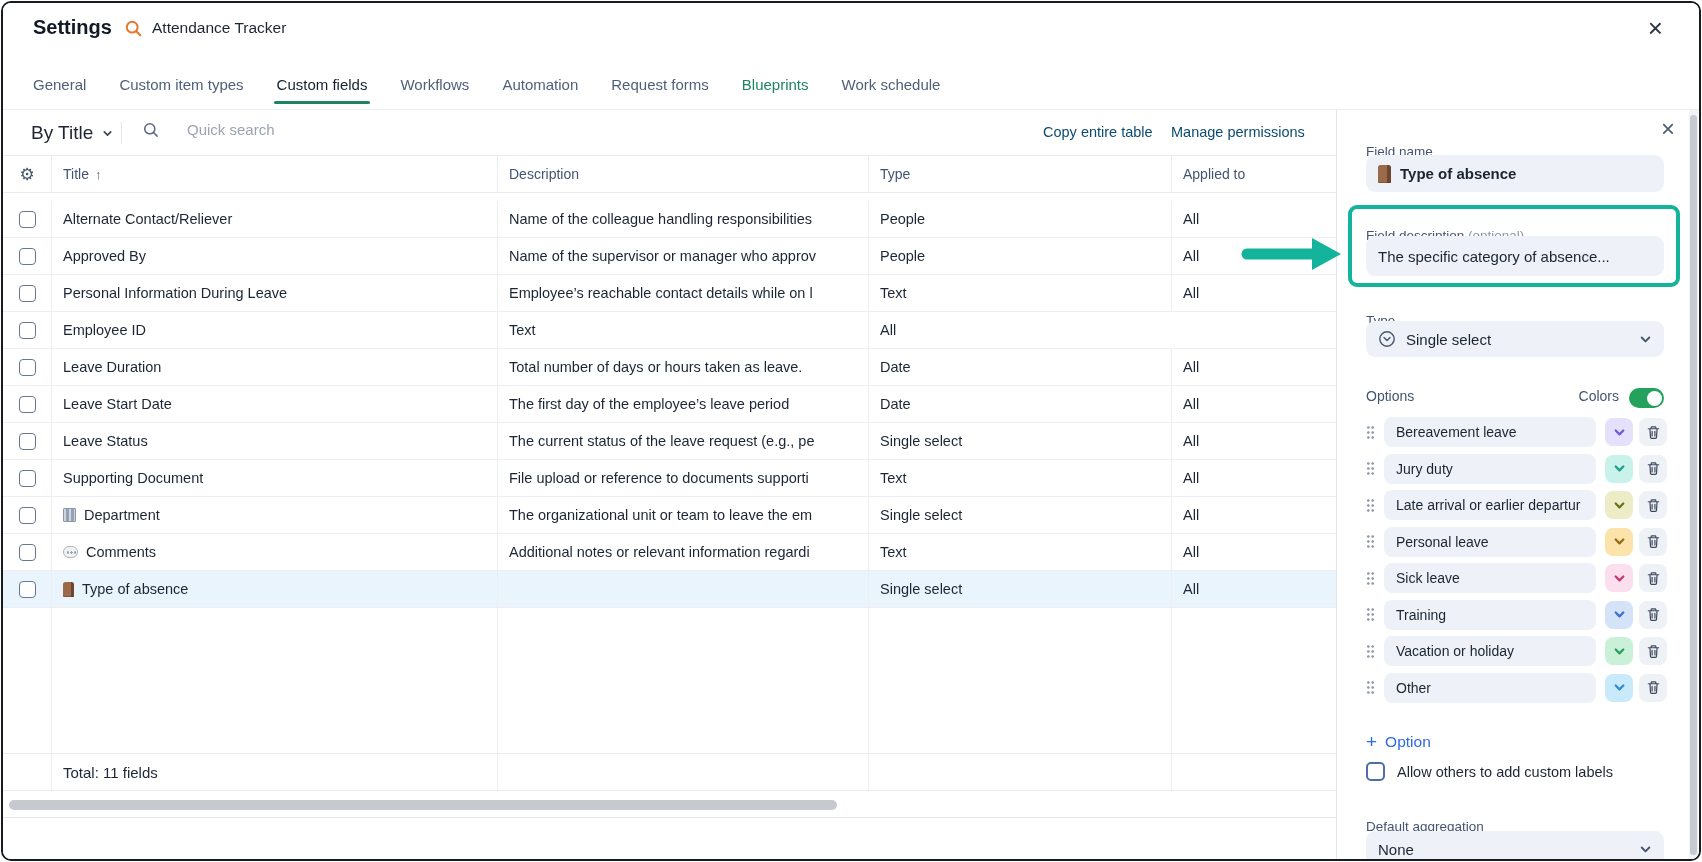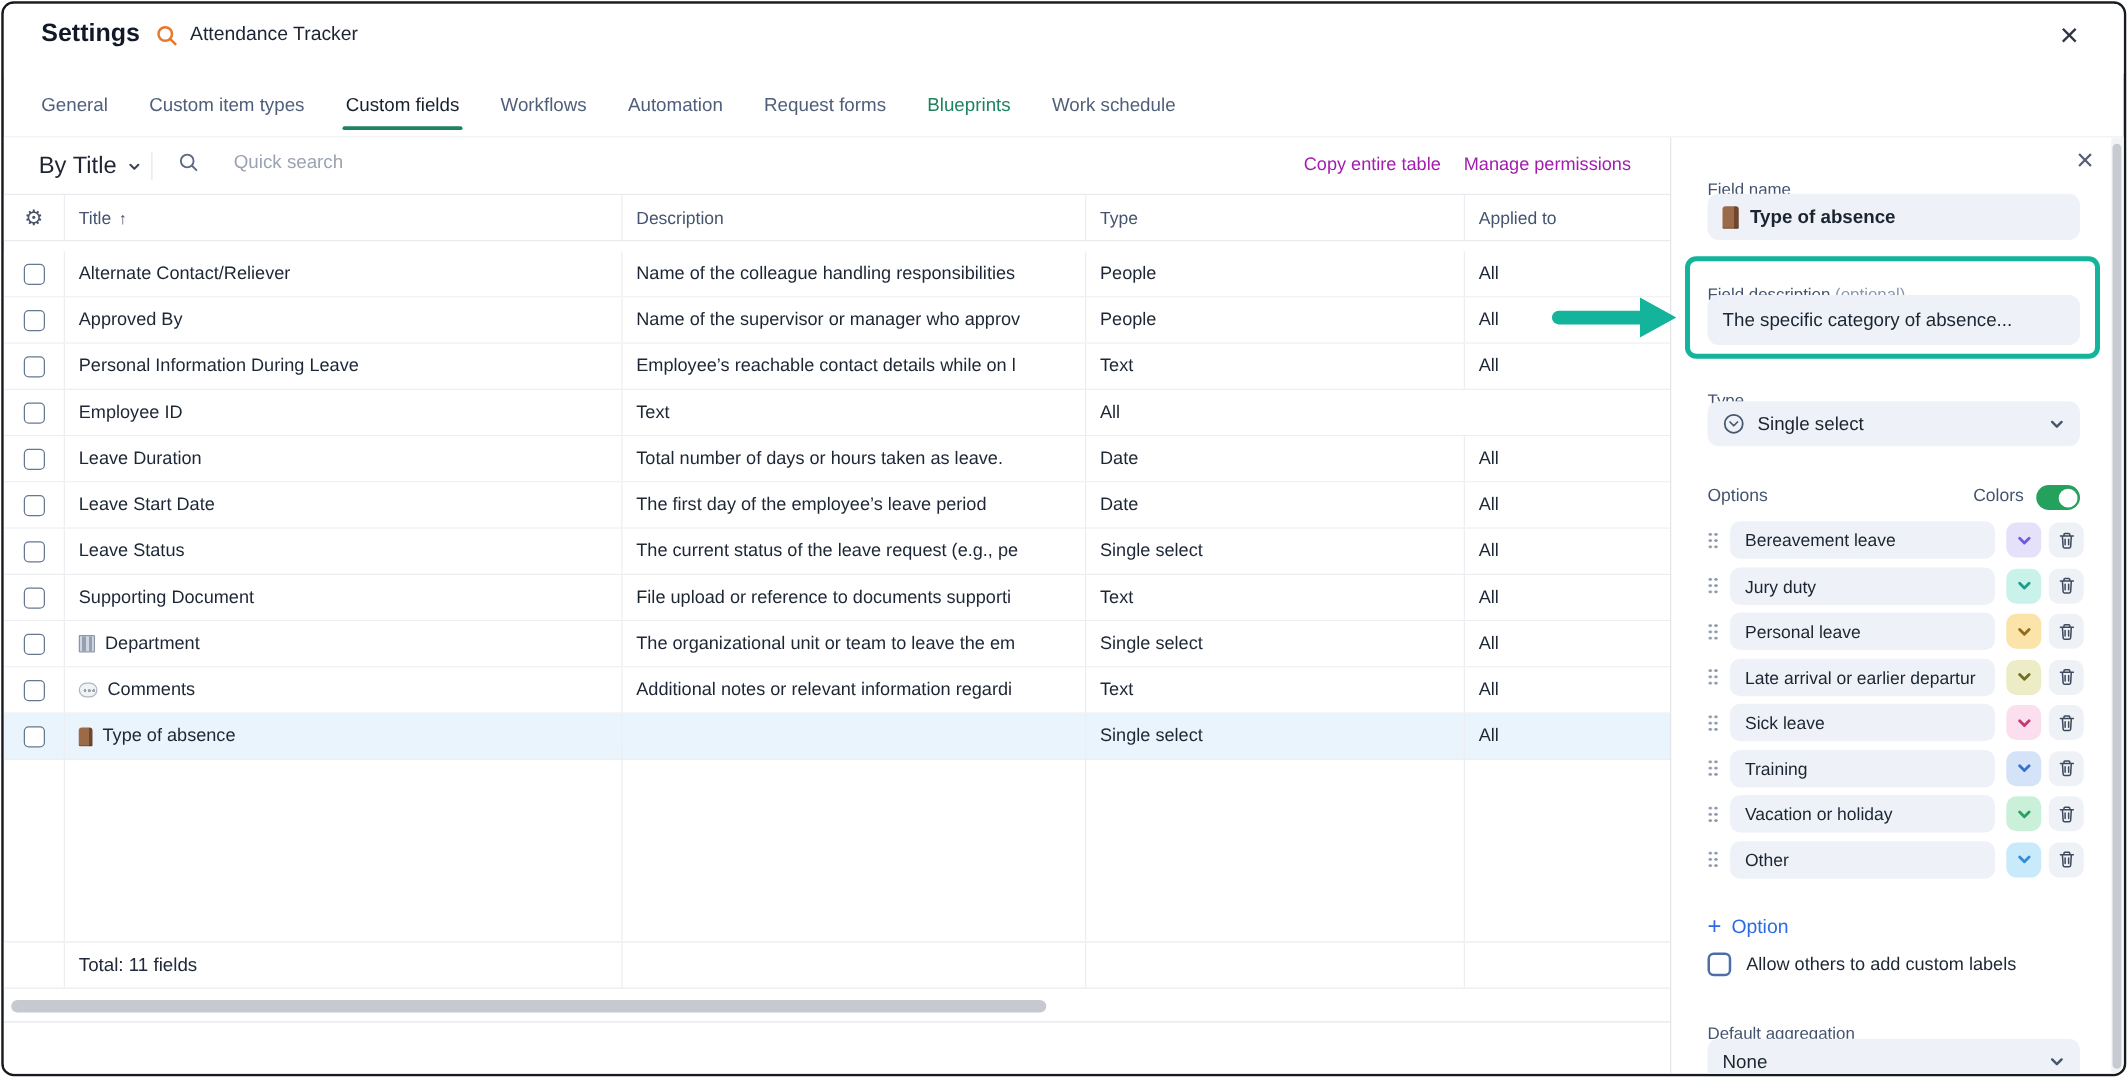--- a/index.html
+++ b/index.html
@@ -26,21 +26,21 @@
   .tab{position:relative;display:flex;align-items:center;font-size:15px;color:#505f79;cursor:pointer;white-space:nowrap;}
   .tab.active{color:#16202e;font-weight:500;}
   .tab.active::after{content:"";position:absolute;left:-3px;right:-3px;bottom:5px;height:3px;border-radius:2px;background:var(--accent-green);}
   .tab.highlight{color:var(--accent-green);}
 
   
   .main{position:absolute;top:107px;left:0;width:1333px;bottom:0;background:#fff;}
   .sortby{position:absolute;left:28px;top:12px;display:flex;align-items:center;gap:9px;font-size:19px;color:#1f2533;cursor:pointer;}
   .tb-divider{position:absolute;left:118px;top:12px;width:1px;height:22px;background:#e3e6ea;}
   .qsearch{position:absolute;left:140px;top:11px;display:flex;align-items:center;gap:28px;font-size:15px;color:var(--faint);cursor:text;}
-  .tb-link{position:absolute;top:14px;font-size:14.5px;color:#a21caf;cursor:pointer;background:none;border:none;padding:0;font-family:inherit;}
+  .tb-link{position:absolute;top:14px;font-size:14.5px;color:#0c4a6e;cursor:pointer;background:none;border:none;padding:0;font-family:inherit;}
   .tb-copy{left:1040px;} .tb-perm{left:1168px;}
 
   .grid{display:grid;grid-template-columns:48px 446px 371px 303px 165px;}
   .thead{position:absolute;top:45px;left:0;width:1333px;height:38px;border-top:1px solid var(--line2);
          border-bottom:1px solid var(--line2);font-size:14px;color:var(--muted);background:#fff;}
   .c{display:flex;align-items:center;padding-left:11px;height:100%;overflow:hidden;white-space:nowrap;border-left:1px solid var(--line);}
   .c:first-child{border-left:none;justify-content:center;padding-left:0;}
   .tbody{position:absolute;top:91px;left:0;width:1333px;}
   .trow{height:37px;border-bottom:1px solid var(--line);font-size:14.5px;color:var(--txt);background:#fff;cursor:pointer;}
   .trow.selected{background:var(--row-highlight);}
@@ -483,39 +483,39 @@
         </button>
         <button class="trash">
           <svg width="15" height="15" viewBox="0 0 16 16" fill="none" stroke="currentColor" stroke-width="1.3" stroke-linecap="round" stroke-linejoin="round">
             <path d="M2.5 4h11M5.5 4V2.9c0-.5.4-.9.9-.9h3.2c.5 0 .9.4.9.9V4M4.2 4l.6 9.1c0 .6.5 1.1 1.1 1.1h4.2c.6 0 1.1-.5 1.1-1.1L11.8 4M6.5 6.8v4.8M9.5 6.8v4.8"></path>
           </svg>
         </button>
       </div>
         <div class="opt-row">
         <span class="drag"></span>
         <div class="opt-input">
+            <span>Late arrival or earlier departur</span>
+          </div>
+        <button class="swatch" style="background: rgb(236, 237, 199); color: rgb(109, 113, 34);">
+          <svg width="13" height="13" viewBox="0 0 12 12" fill="none" stroke="currentColor" stroke-width="2.1" stroke-linecap="round" stroke-linejoin="round">
+              <path d="M2.5 4.2L6 7.7l3.5-3.5"></path>
+            </svg>
+        </button>
+        <button class="trash">
+          <svg width="15" height="15" viewBox="0 0 16 16" fill="none" stroke="currentColor" stroke-width="1.3" stroke-linecap="round" stroke-linejoin="round">
+            <path d="M2.5 4h11M5.5 4V2.9c0-.5.4-.9.9-.9h3.2c.5 0 .9.4.9.9V4M4.2 4l.6 9.1c0 .6.5 1.1 1.1 1.1h4.2c.6 0 1.1-.5 1.1-1.1L11.8 4M6.5 6.8v4.8M9.5 6.8v4.8"></path>
+          </svg>
+        </button>
+      </div>
+        <div class="opt-row">
+        <span class="drag"></span>
+        <div class="opt-input">
             <span>Personal leave</span>
           </div>
         <button class="swatch" style="background: rgb(251, 227, 170); color: rgb(146, 108, 25);">
-          <svg width="13" height="13" viewBox="0 0 12 12" fill="none" stroke="currentColor" stroke-width="2.1" stroke-linecap="round" stroke-linejoin="round">
-              <path d="M2.5 4.2L6 7.7l3.5-3.5"></path>
-            </svg>
-        </button>
-        <button class="trash">
-          <svg width="15" height="15" viewBox="0 0 16 16" fill="none" stroke="currentColor" stroke-width="1.3" stroke-linecap="round" stroke-linejoin="round">
-            <path d="M2.5 4h11M5.5 4V2.9c0-.5.4-.9.9-.9h3.2c.5 0 .9.4.9.9V4M4.2 4l.6 9.1c0 .6.5 1.1 1.1 1.1h4.2c.6 0 1.1-.5 1.1-1.1L11.8 4M6.5 6.8v4.8M9.5 6.8v4.8"></path>
-          </svg>
-        </button>
-      </div>
-        <div class="opt-row">
-        <span class="drag"></span>
-        <div class="opt-input">
-            <span>Late arrival or earlier departur</span>
-          </div>
-        <button class="swatch" style="background: rgb(236, 237, 199); color: rgb(109, 113, 34);">
           <svg width="13" height="13" viewBox="0 0 12 12" fill="none" stroke="currentColor" stroke-width="2.1" stroke-linecap="round" stroke-linejoin="round">
               <path d="M2.5 4.2L6 7.7l3.5-3.5"></path>
             </svg>
         </button>
         <button class="trash">
           <svg width="15" height="15" viewBox="0 0 16 16" fill="none" stroke="currentColor" stroke-width="1.3" stroke-linecap="round" stroke-linejoin="round">
             <path d="M2.5 4h11M5.5 4V2.9c0-.5.4-.9.9-.9h3.2c.5 0 .9.4.9.9V4M4.2 4l.6 9.1c0 .6.5 1.1 1.1 1.1h4.2c.6 0 1.1-.5 1.1-1.1L11.8 4M6.5 6.8v4.8M9.5 6.8v4.8"></path>
           </svg>
         </button>
       </div>

